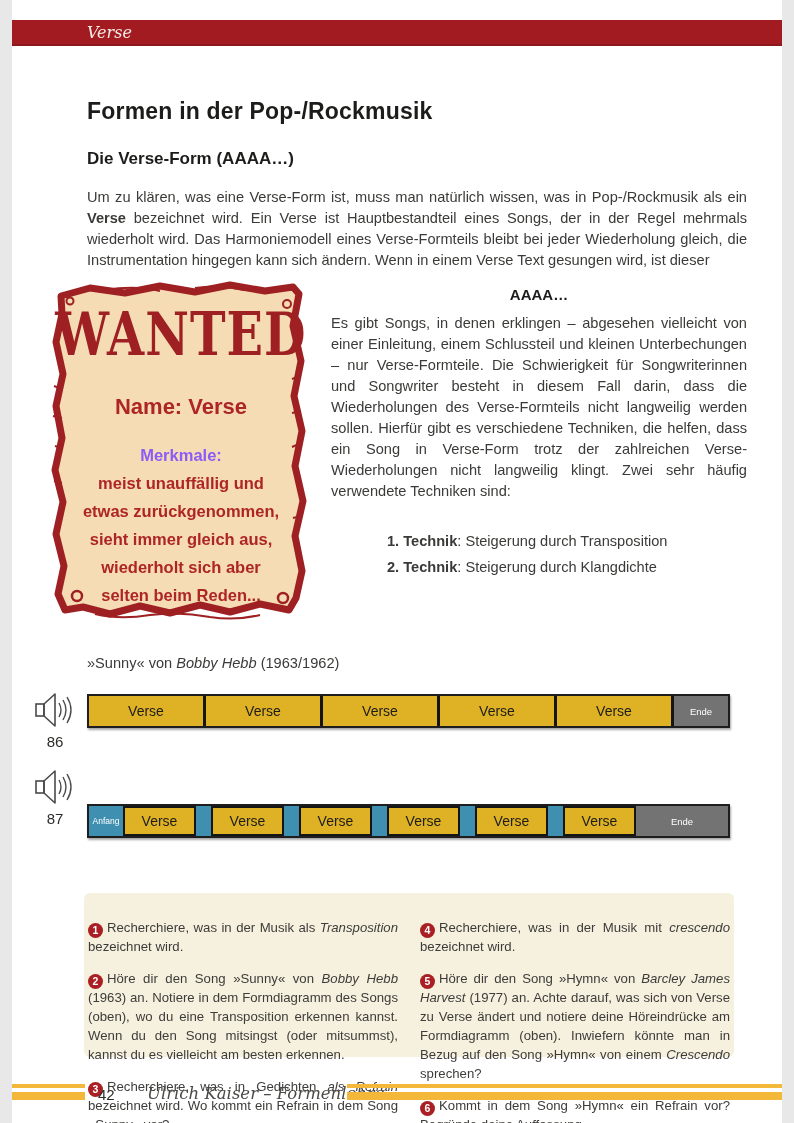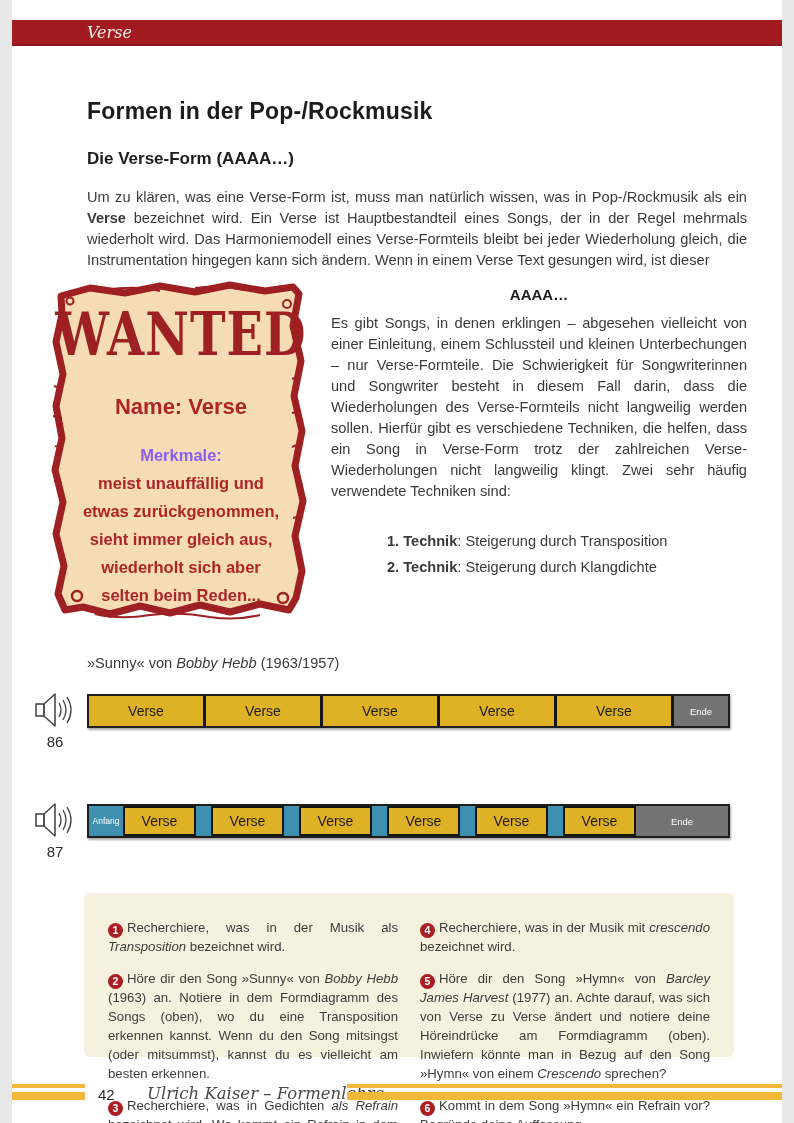--- a/index.html
+++ b/index.html
@@ -53,21 +53,21 @@
   .bar-sunny .cell-ende{width:54px;}
   .bar-hymn{background:#3e8fb0;}
   .bar-hymn .cell-anfang{flex:none;width:34px;background:#3e8fb0;color:#fff;font-size:8.5px;
              display:flex;align-items:center;justify-content:center;}
   .bar-hymn .cell-verse{flex:1;border:2.5px solid #151515;margin:0;}
   .bar-hymn .spacer{flex:none;width:15px;}
   .bar-hymn .cell-ende{width:92px;}
 
   
   .taskbox{position:absolute;left:72px;top:893px;width:650px;height:164px;background:#f6f1de;
-           border-radius:6px;box-sizing:border-box;padding:13px 24px;display:flex;gap:22px;}
+           border-radius:6px;box-sizing:border-box;padding:13px 4px;display:flex;gap:22px;}
   .task-col{flex:1;}
   .task{font-size:13.2px;line-height:1.43;text-align:justify;color:#3d3c3a;margin-bottom:5px;}
   .task-num{display:inline-flex;width:15px;height:15px;border-radius:50%;background:#a91f24;
             color:#fff;font-size:10.5px;font-weight:700;align-items:center;justify-content:center;
             margin-right:4px;vertical-align:-2px;}
 
   
   .footer-line{position:absolute;background:#f3b73a;}
   .fl-left-thin{left:0;top:1084px;width:73px;height:3.5px;}
   .fl-left-thick{left:0;top:1092px;width:73px;height:7.5px;}
@@ -122,41 +122,41 @@
         <div class="formula">AAAA…</div>
         <p class="para">Es gibt Songs, in denen erklingen – abgesehen vielleicht von einer Einleitung, einem Schlussteil und kleinen Unterbechungen – nur Verse-Formteile. Die Schwierigkeit für Songwriterinnen und Songwriter besteht in diesem Fall darin, dass die Wiederholungen des Verse-Formteils nicht langweilig werden sollen. Hierfür gibt es verschiedene Techniken, die helfen, dass ein Song in Verse-Form trotz der zahlreichen Verse-Wiederholungen nicht langweilig klingt. Zwei sehr häufig verwendete Techniken sind:</p>
         <div class="tech-list">
           <div><span class="bd">1. Technik</span><span>: Steigerung durch Transposition</span></div>
           <div><span class="bd">2. Technik</span><span>: Steigerung durch Klangdichte</span></div>
         </div>
       </div>
     </div>
   </div>
 
-  <div class="song-label" style="top:655px"><span>»Sunny« von </span><span class="it">Bobby Hebb</span><span> (1963/1957)</span></div>
+  <div class="song-label" style="top:655px"><span>»Sunny« von </span><span class="it">Bobby Hebb</span><span> (1963/1962)</span></div>
   <div class="audio" style="top:691px">
     <svg width="44" height="38" viewBox="0 0 44 38">
       <rect x="3" y="13" width="8" height="12" fill="none" stroke="#4a4a4a" stroke-width="1.6"></rect>
       <polygon points="11,13 22,3 22,35 11,25" fill="none" stroke="#4a4a4a" stroke-width="1.6" stroke-linejoin="round"></polygon>
       <path d="M26,12 Q30,19 26,26" fill="none" stroke="#4a4a4a" stroke-width="1.4"></path>
       <path d="M30,9 Q36,19 30,29" fill="none" stroke="#4a4a4a" stroke-width="1.4"></path>
       <path d="M34,6 Q42,19 34,32" fill="none" stroke="#4a4a4a" stroke-width="1.4"></path>
     </svg>
     <div class="audio-num">86</div>
   </div>
   <div class="bar bar-sunny" style="top:694px">
     <div class="cell-verse">Verse</div>
     <div class="cell-verse">Verse</div>
     <div class="cell-verse">Verse</div>
     <div class="cell-verse">Verse</div>
     <div class="cell-verse">Verse</div>
     <div class="cell-ende">Ende</div>
   </div>
 
-  <div class="audio" style="top:801px">
+  <div class="audio" style="top:768px">
     <svg width="44" height="38" viewBox="0 0 44 38">
       <rect x="3" y="13" width="8" height="12" fill="none" stroke="#4a4a4a" stroke-width="1.6"></rect>
       <polygon points="11,13 22,3 22,35 11,25" fill="none" stroke="#4a4a4a" stroke-width="1.6" stroke-linejoin="round"></polygon>
       <path d="M26,12 Q30,19 26,26" fill="none" stroke="#4a4a4a" stroke-width="1.4"></path>
       <path d="M30,9 Q36,19 30,29" fill="none" stroke="#4a4a4a" stroke-width="1.4"></path>
       <path d="M34,6 Q42,19 34,32" fill="none" stroke="#4a4a4a" stroke-width="1.4"></path>
     </svg>
     <div class="audio-num">87</div>
   </div>
   <div class="bar bar-hymn" style="top:804px">

